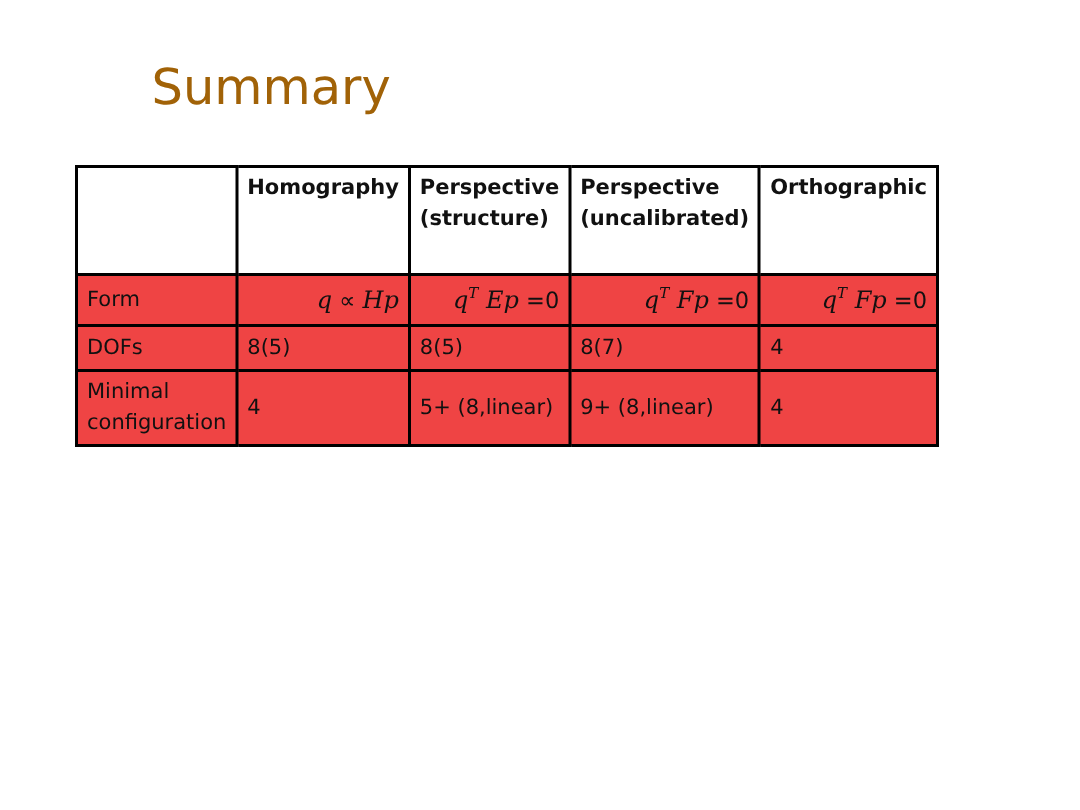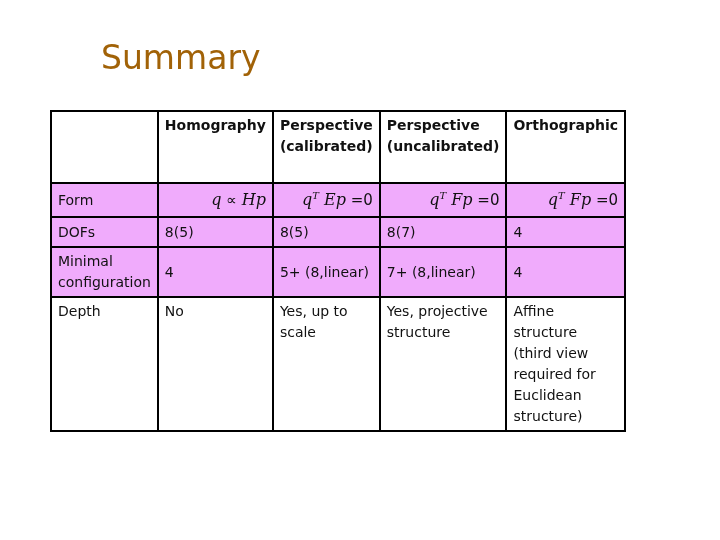--- a/index.html
+++ b/index.html
@@ -20,21 +20,21 @@
     font-family: "DejaVu Sans", "Liberation Sans", sans-serif;
     font-size: 14px; color: #111;
   }
   table.summary td, table.summary th {
     border: 2.5px solid #000; padding: 3px 6px; vertical-align: top;
     line-height: 21px; text-align: left;
   }
   table.summary th { font-weight: bold; font-size: 14px; }
   col.c0 { width: 124px; } col.c1 { width: 124px; } col.c2 { width: 124px; } col.c3 { width: 124px; } col.c4 { width: 126px; }
   tr.hdr td, tr.hdr th { height: 64px; background: #fff; }
-  tr.shade td { background: #f0abfc; }
+  tr.shade td { background: #ef4444; }
   tr.form td { height: 26px; vertical-align: middle; }
   tr.form td.math { text-align: right; font-family: "DejaVu Serif", "Liberation Serif", serif; font-style: italic; font-size: 16px; }
   tr.form td.math .lit { font-style: normal; font-family: "DejaVu Sans", "Liberation Sans", sans-serif; font-size: 15px; }
   tr.props td { height: 42px; }
   tr.dofs td, tr.eqs td { height: 22px; vertical-align: middle; }
   td.ctr { text-align: right; }
   tr.minimal td { height: 42px; vertical-align: middle; }
   tr.depth td { height: 120px; }
   sup { font-size: 10px; vertical-align: super; line-height: 0; }
 </style>
@@ -50,21 +50,21 @@
       <col class="c2">
       <col class="c3">
       <col class="c4">
     </colgroup>
   <tbody>
       <tr class="hdr">
     <th></th>
     <th>Homography</th>
     <th>
       <div>Perspective</div>
-      <div>(calibrated)</div>
+      <div>(structure)</div>
     </th>
     <th>
       <div>Perspective</div>
       <div>(uncalibrated)</div>
     </th>
     <th>Orthographic</th>
   </tr>
 
   <tr class="shade form">
     <td>Form</td>
@@ -81,25 +81,18 @@
     <td class="ctr">8(5)</td>
     <td class="ctr">8(7)</td>
     <td class="ctr">4</td>
   </tr>
 
 
   <tr class="shade minimal">
     <td style="vertical-align:top">Minimal configuration</td>
     <td class="ctr">4</td>
     <td class="ctr">5+ (8,linear)</td>
-    <td class="ctr">7+ (8,linear)</td>
+    <td class="ctr">9+ (8,linear)</td>
     <td class="ctr">4</td>
   </tr>
 
-  <tr class="depth">
-    <td>Depth</td>
-    <td>No</td>
-    <td>Yes, up to scale</td>
-    <td>Yes, projective structure</td>
-    <td>Affine structure (third view required for Euclidean structure)</td>
-  </tr>
 </tbody>
   </table>
 
 </body></html>

